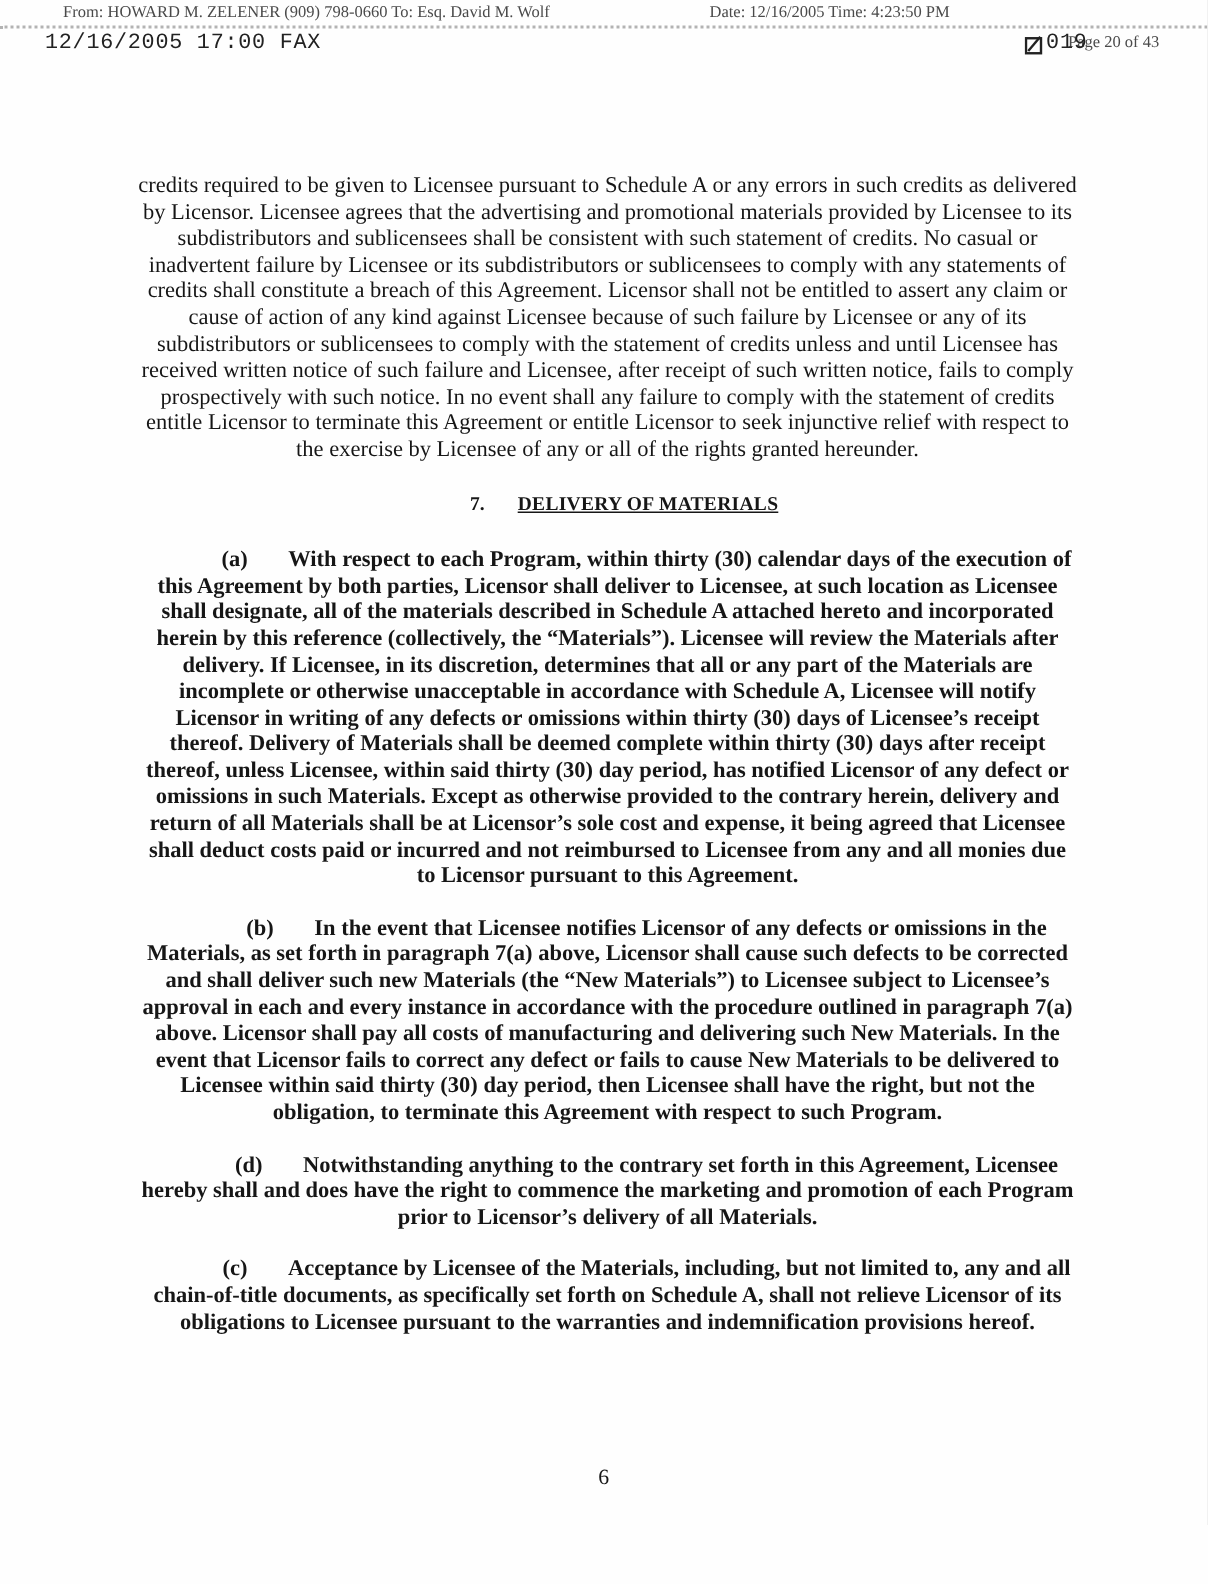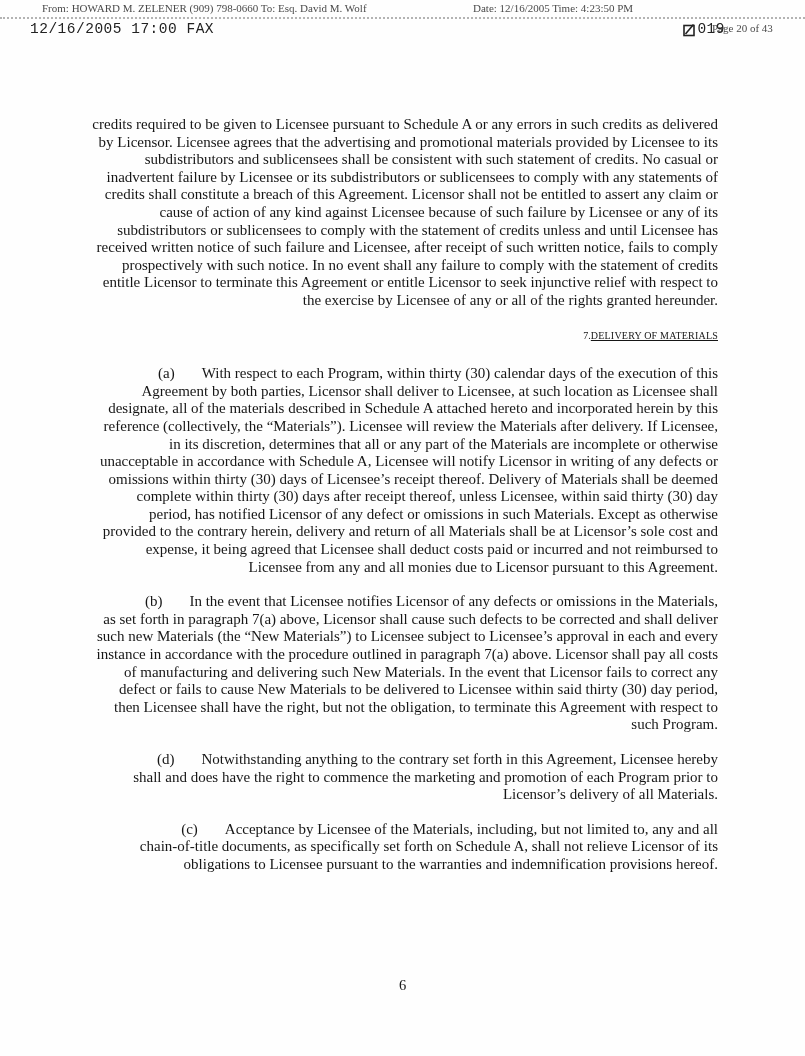--- a/index.html
+++ b/index.html
@@ -53,30 +53,30 @@
   .stamp-right svg { display: block; margin-top: 1px; }
 
   
   .doc-body {
     position: absolute;
     top: 116px;
     left: 92px;
     width: 626px;
     font-size: 15px;
     line-height: 17.6px;
-    text-align: right;
+    text-align: center;
   }
   .para { margin-bottom: 17px; }
-  .para.labeled { text-indent: 52px; }
+  .para.labeled { text-indent: 52px; font-weight: bold; }
   .label-gap { display: inline-block; width: 27px; }
 
   .section-heading {
     margin: 3px 0 21px 0;
-    font-weight: normal;
-    font-size: 10px;
+    font-weight: bold;
+    font-size: 13px;
   }
   .sec-num { display: inline-block; width: 54px; text-indent: 0; }
   .sec-title { text-decoration: underline; letter-spacing: 0.2px; }
 
   
   .page-footer {
     position: absolute;
     top: 977px; left: 0; right: 0;
     text-align: center;
     font-size: 14.5px;

